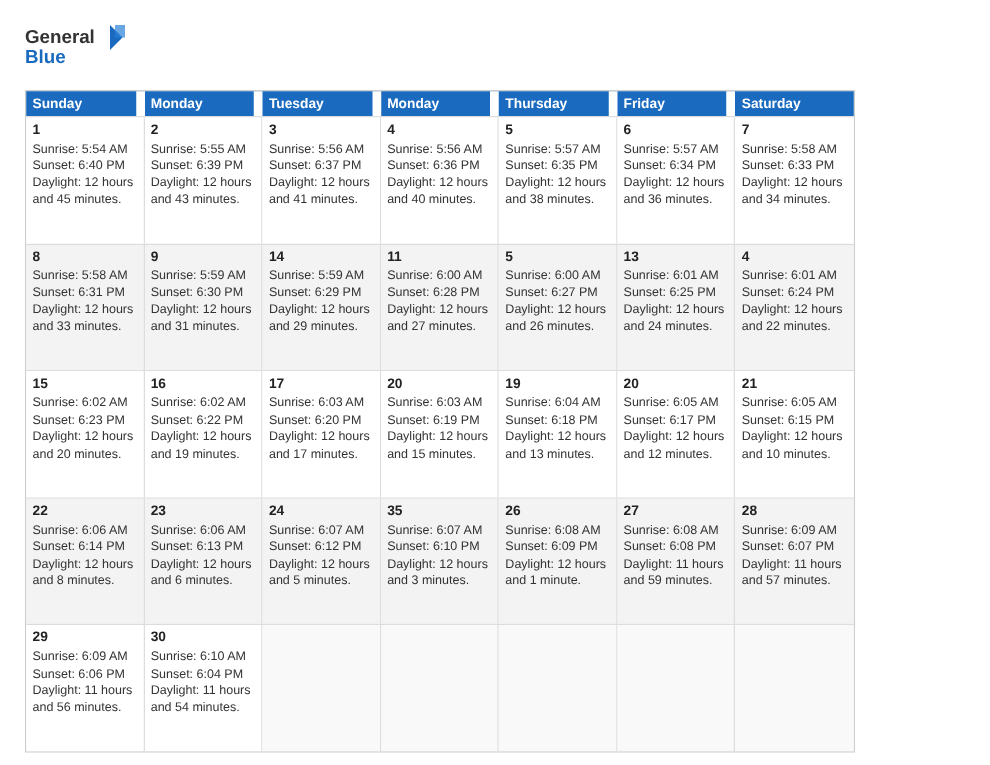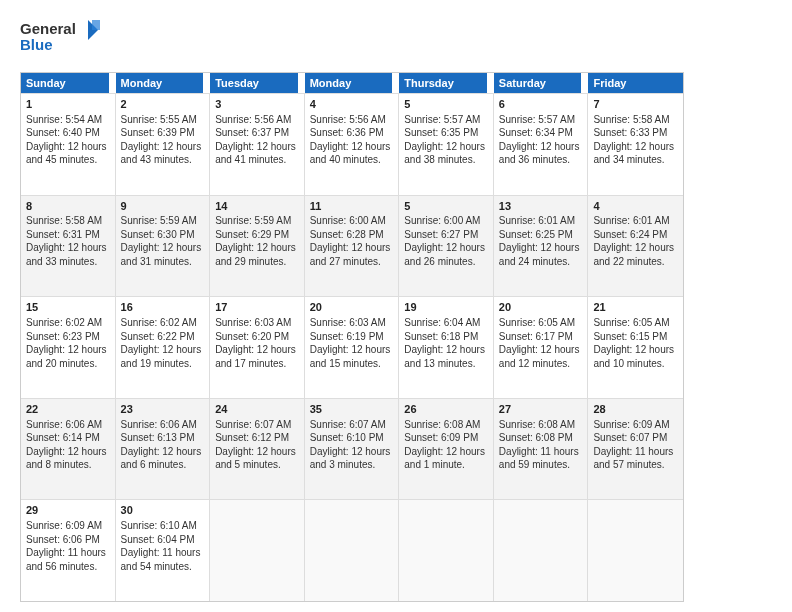--- a/index.html
+++ b/index.html
@@ -124,22 +124,22 @@
     </div>
   </div>
 
   <div class="calendar">
     <div class="cal-header-row">
     <div class="cal-header-cell">Sunday</div>
         <div class="cal-header-cell">Monday</div>
         <div class="cal-header-cell">Tuesday</div>
         <div class="cal-header-cell">Monday</div>
         <div class="cal-header-cell">Thursday</div>
+        <div class="cal-header-cell">Friday</div>
         <div class="cal-header-cell">Saturday</div>
-        <div class="cal-header-cell">Friday</div>
       </div>
     <div class="cal-body">
     <div class="cal-week">
           <div class="cal-cell">
             <span class="day-num">1</span>
             <div class="day-info">Sunrise: 5:54 AM<br>Sunset: 6:40 PM<br>Daylight: 12 hours<br>and 45 minutes.</div>
           </div>
           <div class="cal-cell">
             <span class="day-num">2</span>
             <div class="day-info">Sunrise: 5:55 AM<br>Sunset: 6:39 PM<br>Daylight: 12 hours<br>and 43 minutes.</div>

